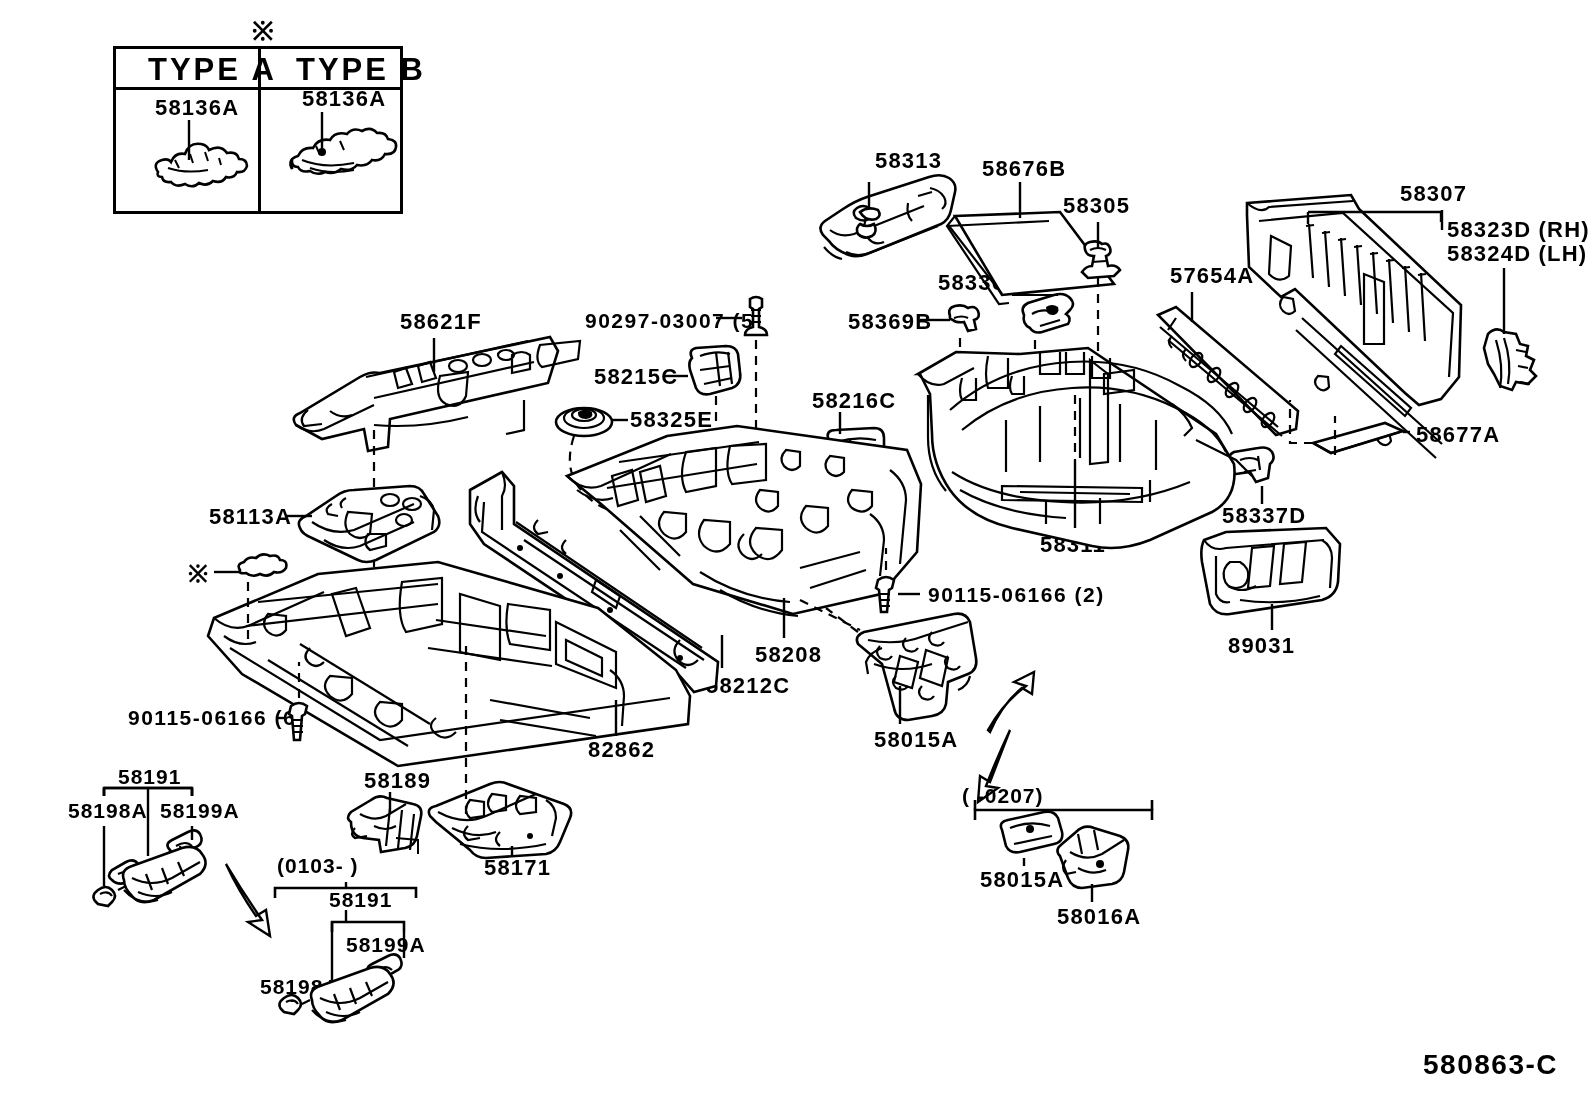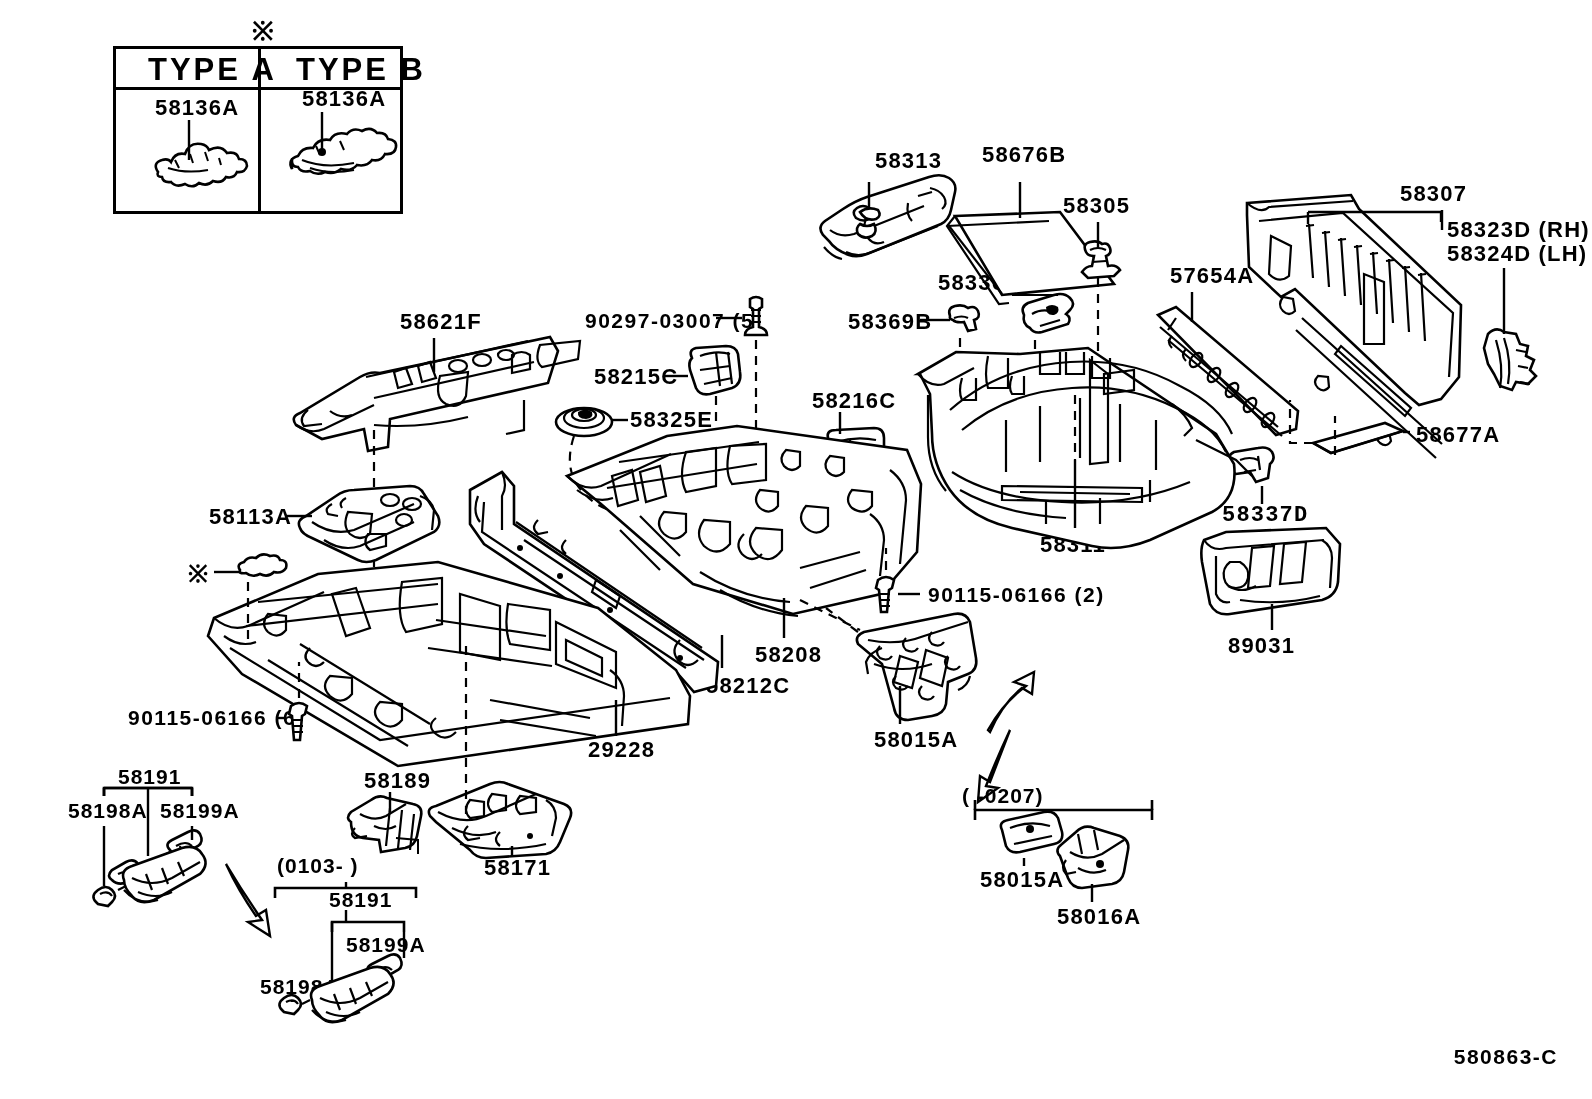--- a/index.html
+++ b/index.html
@@ -23,61 +23,61 @@
   .starMark{position:absolute;font-size:26px;font-weight:bold;line-height:1;}
 
   svg{position:absolute;left:0;top:0;width:1592px;height:1099px;overflow:visible;}
   .ln{stroke:#000;stroke-width:2.4;fill:none;}
   .lnT{stroke:#000;stroke-width:2;fill:none;}
   .dash{stroke:#000;stroke-width:2.2;fill:none;stroke-dasharray:9 7;}
   .part{stroke:#000;stroke-width:2.6;fill:#fff;}
   .partF{stroke:#000;stroke-width:2.2;fill:none;}
   .solidb{fill:#000;}
   .brk{stroke:#000;stroke-width:2.6;fill:none;}
-  #footer{position:absolute;right:34px;bottom:30px;font-size:21px;font-weight:bold;letter-spacing:1.5px;}
+  #footer{position:absolute;right:34px;bottom:18px;font-size:28px;font-weight:bold;letter-spacing:1.5px;}
 </style>
 </head>
 <body>
 
 <div id="stage">
 
   <div class="starMark" style="left:252px;top:18px;">※</div>
 
   <div id="variantTable">
     <div class="hdiv"></div>
     <div class="vdiv"></div>
   </div>
   <div class="lbl tbl" style="left:148px;top:54px;">TYPE A</div>
   <div class="lbl tbl" style="left:296px;top:54px;">TYPE B</div>
   <div class="lbl" style="left:155px;top:97px;">58136A</div>
   <div class="lbl" style="left:302px;top:88px;">58136A</div>
 
   <div class="lbl" style="left:843px;top:150px;margin-left:32px;">58313</div>
-  <div class="lbl" style="left:982px;top:144px;">58676B</div>
+  <div class="lbl" style="left:982px;top:158px;">58676B</div>
   <div class="lbl" style="left:1063px;top:195px;">58305</div>
   <div class="lbl" style="left:938px;top:272px;">58336B</div>
   <div class="lbl" style="left:848px;top:311px;">58369B</div>
   <div class="lbl" style="left:1146px;top:265px;margin-left:24px;">57654A</div>
   <div class="lbl" style="left:1400px;top:183px;">58307</div>
   <div class="lbl" style="left:1447px;top:219px;">58323D (RH)</div>
   <div class="lbl" style="left:1447px;top:243px;">58324D (LH)</div>
   <div class="lbl" style="left:1416px;top:424px;">58677A</div>
-  <div class="lbl" style="left:1222px;top:505px;font-family:Liberation Mono, monospace;">58337D</div>
+  <div class="lbl" style="left:1222px;top:505px;">58337D</div>
   <div class="lbl" style="left:1040px;top:534px;">58311</div>
   <div class="lbl" style="left:1228px;top:635px;">89031</div>
 
   <div class="lbl" style="left:400px;top:311px;">58621F</div>
   <div class="lbl code" style="left:585px;top:310px;">90297-03007 (5)</div>
   <div class="lbl" style="left:594px;top:366px;">58215C</div>
   <div class="lbl" style="left:630px;top:409px;">58325E</div>
   <div class="lbl" style="left:812px;top:390px;">58216C</div>
   <div class="lbl" style="left:209px;top:506px;">58113A</div>
   <div class="lbl" style="left:755px;top:644px;">58208</div>
   <div class="lbl" style="left:706px;top:675px;">58212C</div>
-  <div class="lbl" style="left:588px;top:739px;">29228</div>
+  <div class="lbl" style="left:588px;top:739px;">82862</div>
   <div class="lbl code" style="left:928px;top:584px;">90115-06166 (2)</div>
   <div class="lbl" style="left:874px;top:729px;">58015A</div>
   <div class="lbl code" style="left:128px;top:707px;">90115-06166 (6)</div>
   <div class="lbl" style="left:364px;top:770px;">58189</div>
   <div class="lbl" style="left:484px;top:857px;">58171</div>
 
   <div class="lbl grp" style="left:118px;top:766px;">58191</div>
   <div class="lbl grp" style="left:68px;top:800px;">58198A</div>
   <div class="lbl grp" style="left:160px;top:800px;">58199A</div>
 

